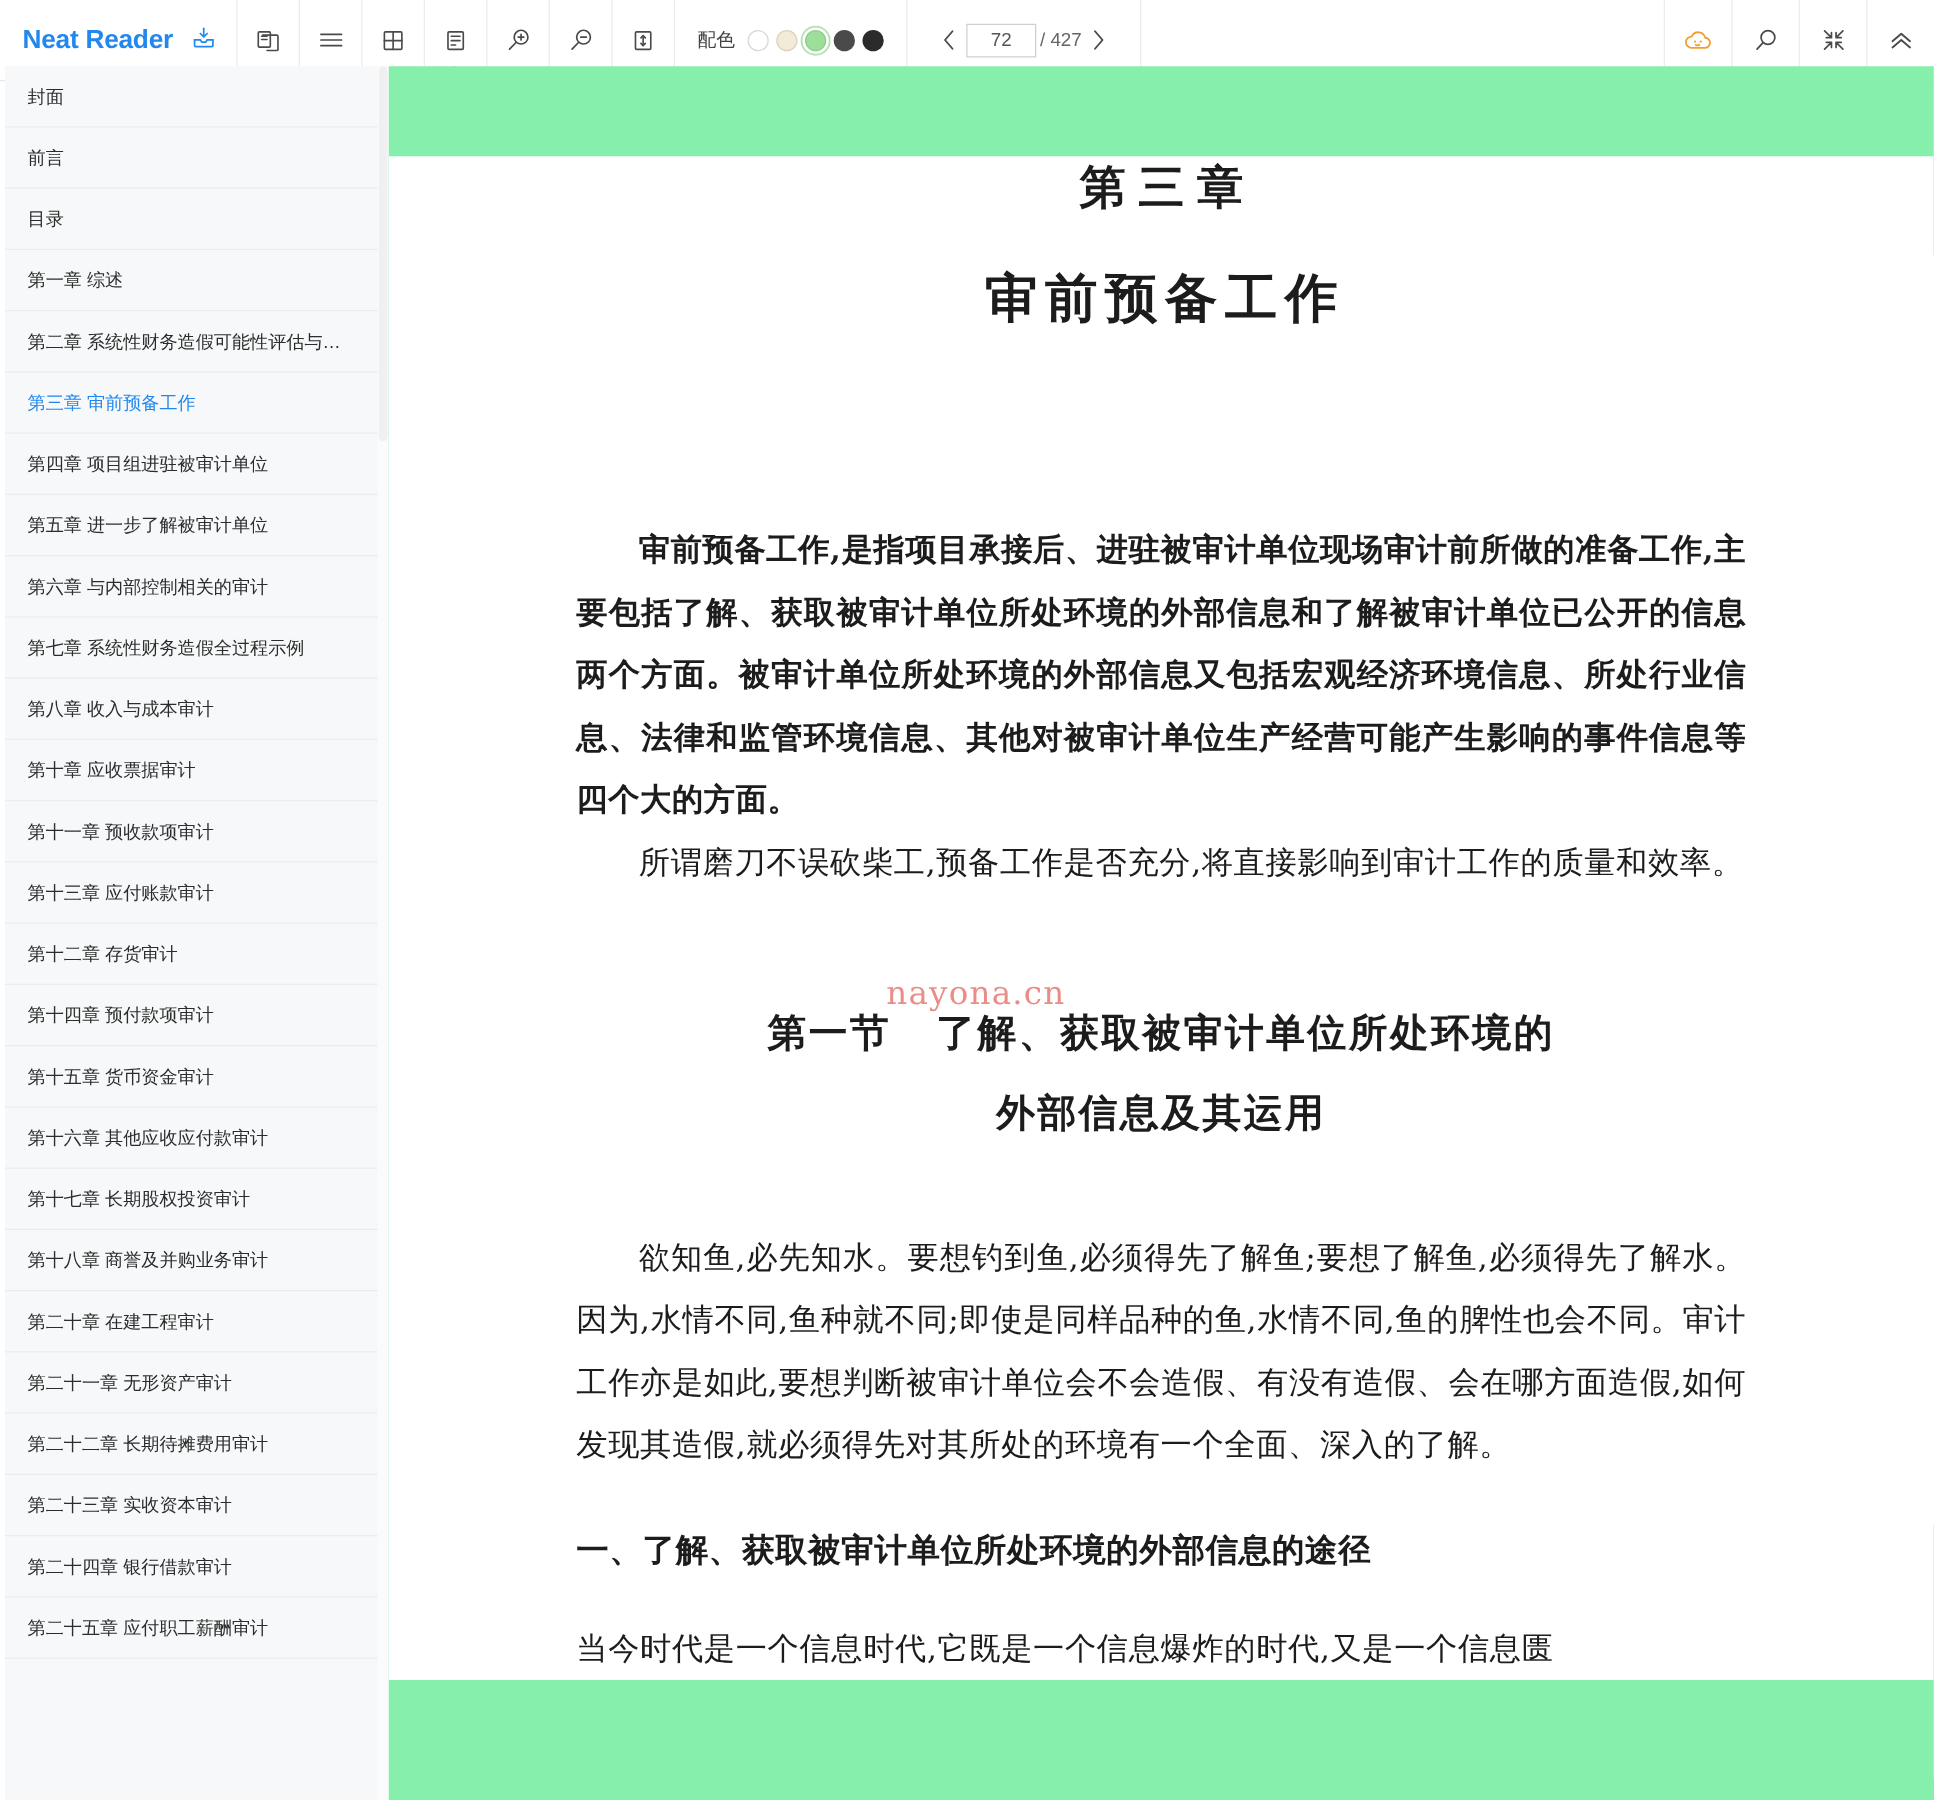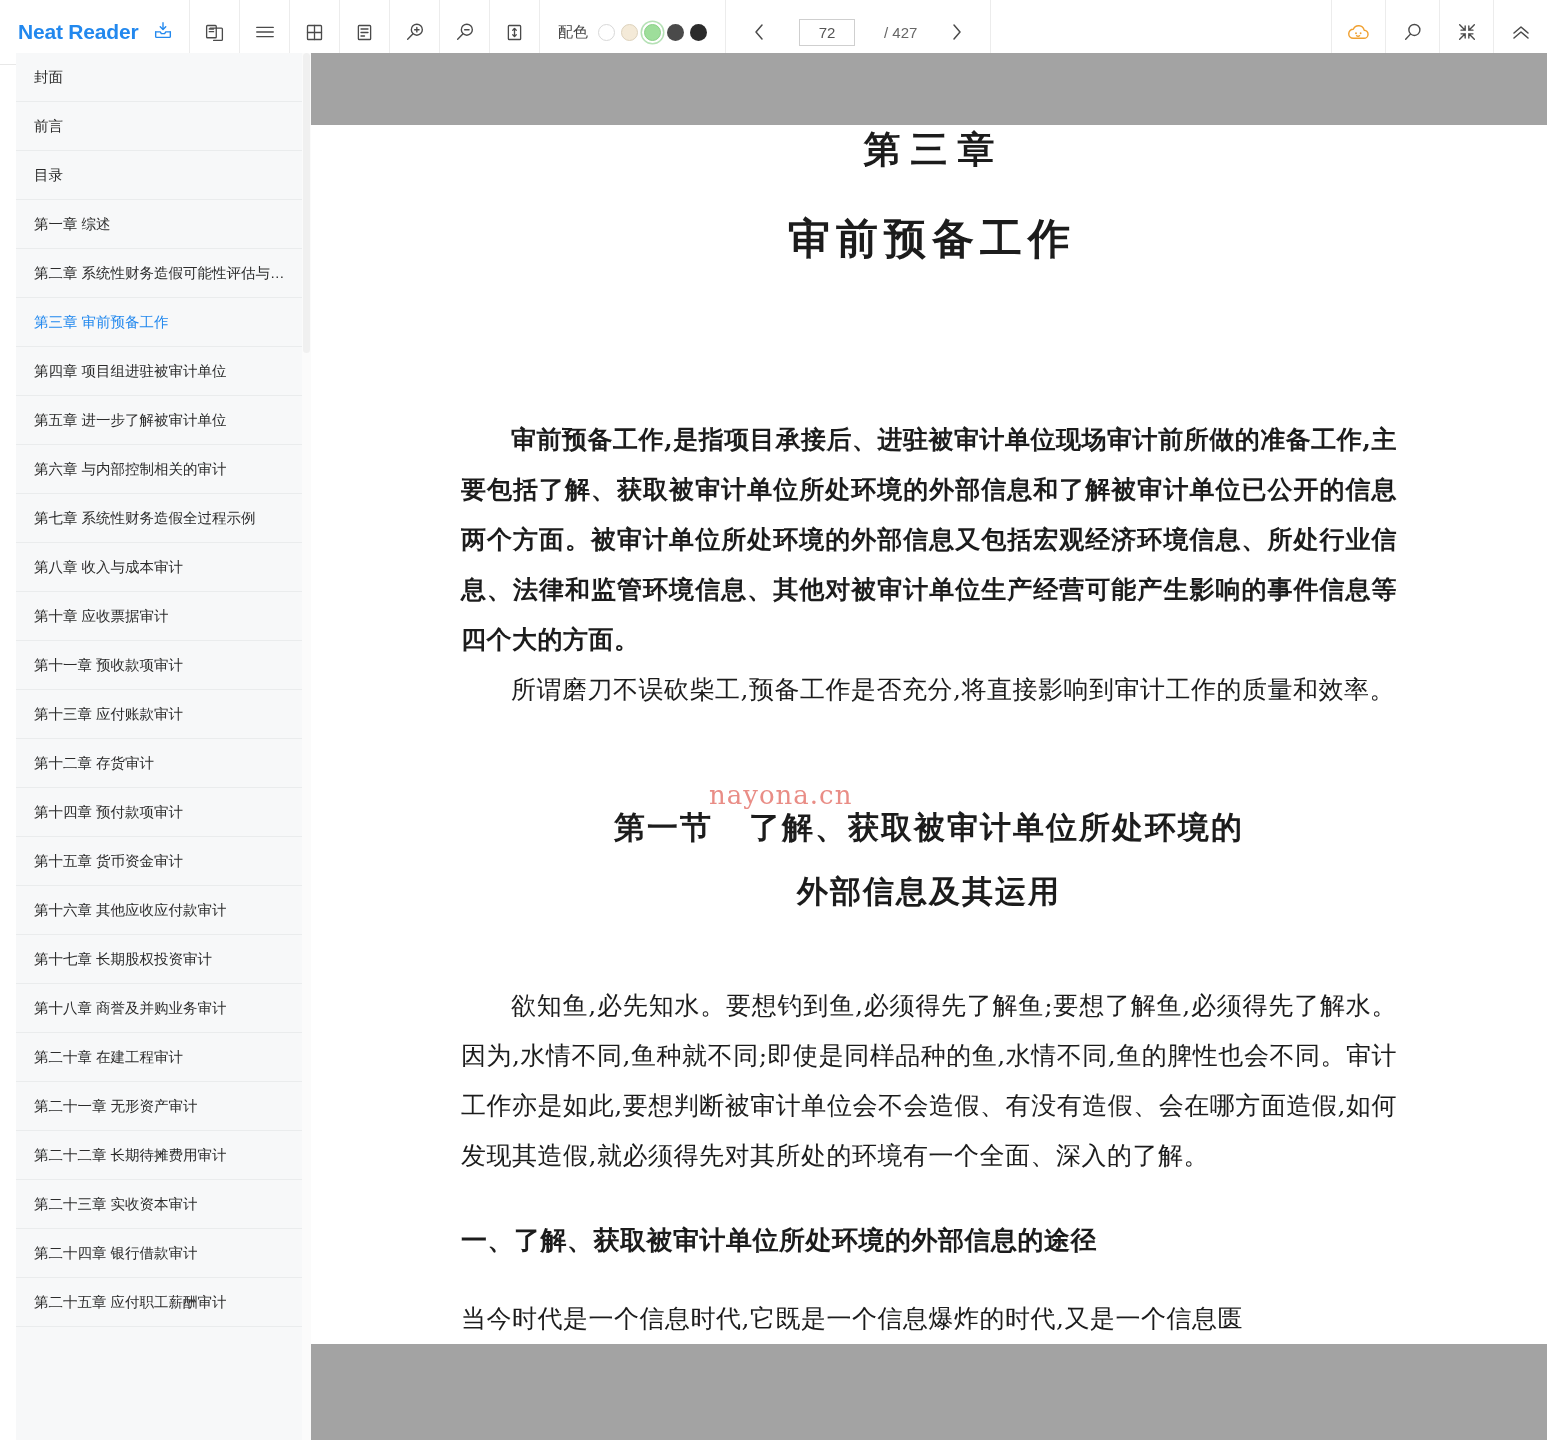--- a/index.html
+++ b/index.html
@@ -63,21 +63,21 @@
   }
   .swatch {
     width: 17px; height: 17px;
     border-radius: 50%;
     display: inline-block;
   }
   .swatch.sel { box-shadow: 0 0 0 2px #ffffff, 0 0 0 3.5px rgba(120,200,120,0.55); }
 
   
   .pager-cell {
-    gap: 29px;
+    gap: 3px;
     padding: 0 22px;
   }
   .nav-arrow {
     width: 22px; height: 26px;
     display: flex; align-items: center; justify-content: center;
     cursor: pointer;
   }
   .page-input {
     width: 56px;
     height: 27px;
@@ -94,21 +94,21 @@
     color: #666;
     white-space: nowrap;
   }
   .spacer { flex: 1 1 auto; height: 100%; }
   .right-group { display: flex; height: 100%; }
   .right-group .tb-cell { width: 54px; border-right: none; border-left: 1px solid #ececec; }
 
   
   .sidebar {
     position: absolute;
-    top: 53px; left: 16px;
+    top: 53px; left: 4px;
     width: 360px;
     height: 1387px;
     background: #f7f8f9;
     overflow: hidden;
     border-right: 1px solid #8b5cf6;
   }
   .toc-list { padding: 0; }
   .toc-item {
     height: 49px;
     display: flex;
@@ -149,21 +149,21 @@
     border-radius: 4px;
   }
 
   
   .content {
     position: absolute;
     top: 53px;
     left: 311px;
     width: 1236px;
     height: 1387px;
-    background: #a3a3a3;
+    background: #86efac;
     overflow: hidden;
   }
   .page {
     position: relative;
     width: 1236px;
     padding: 0 150px;
     background: #fff;
   }
 
   

